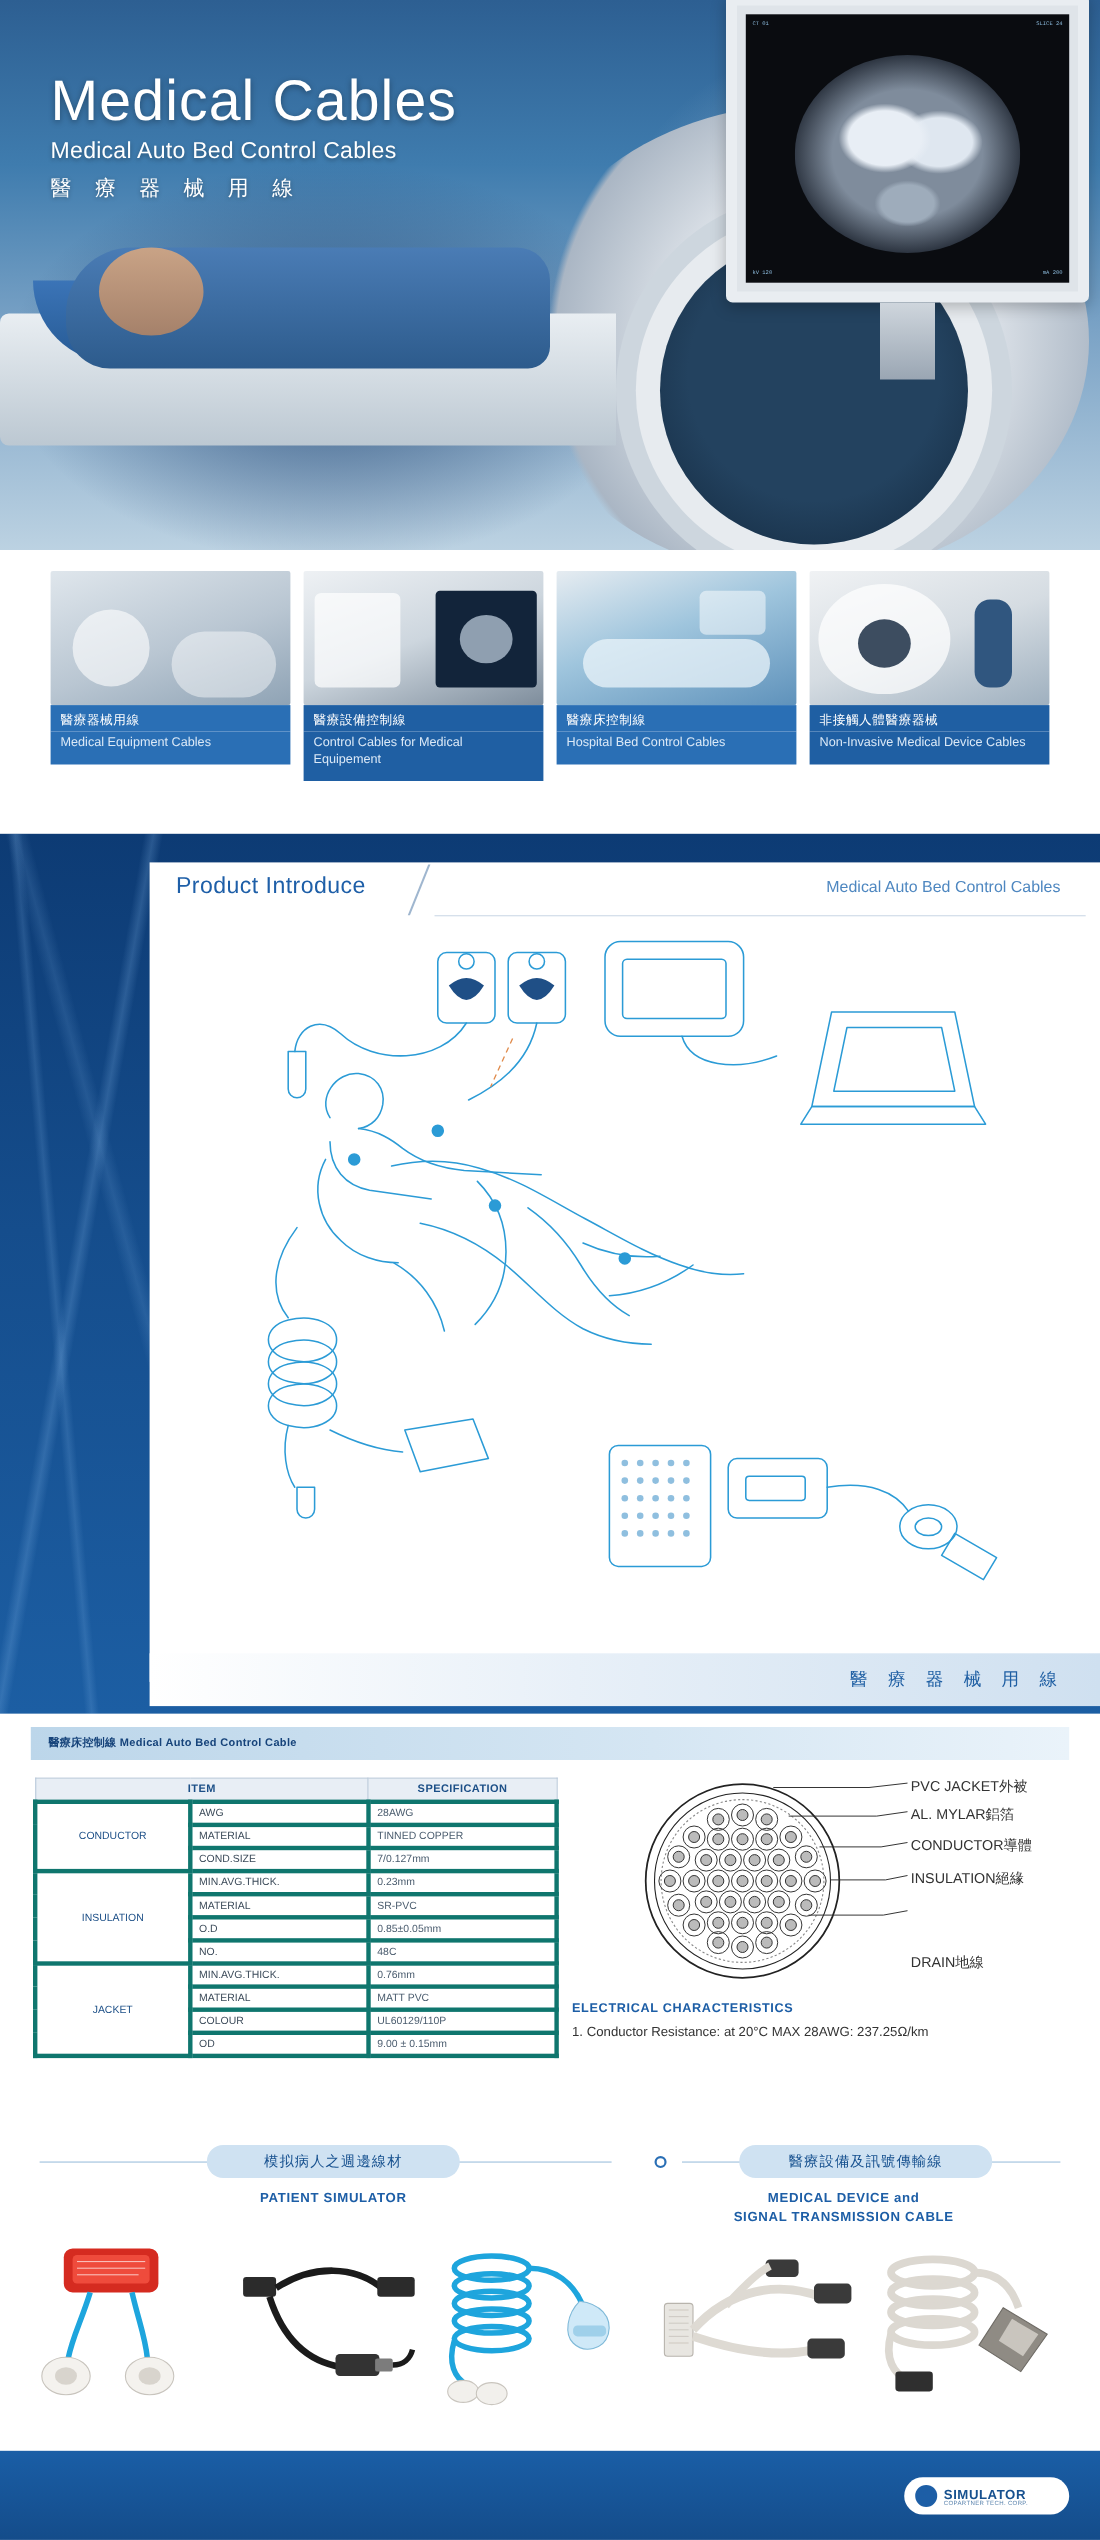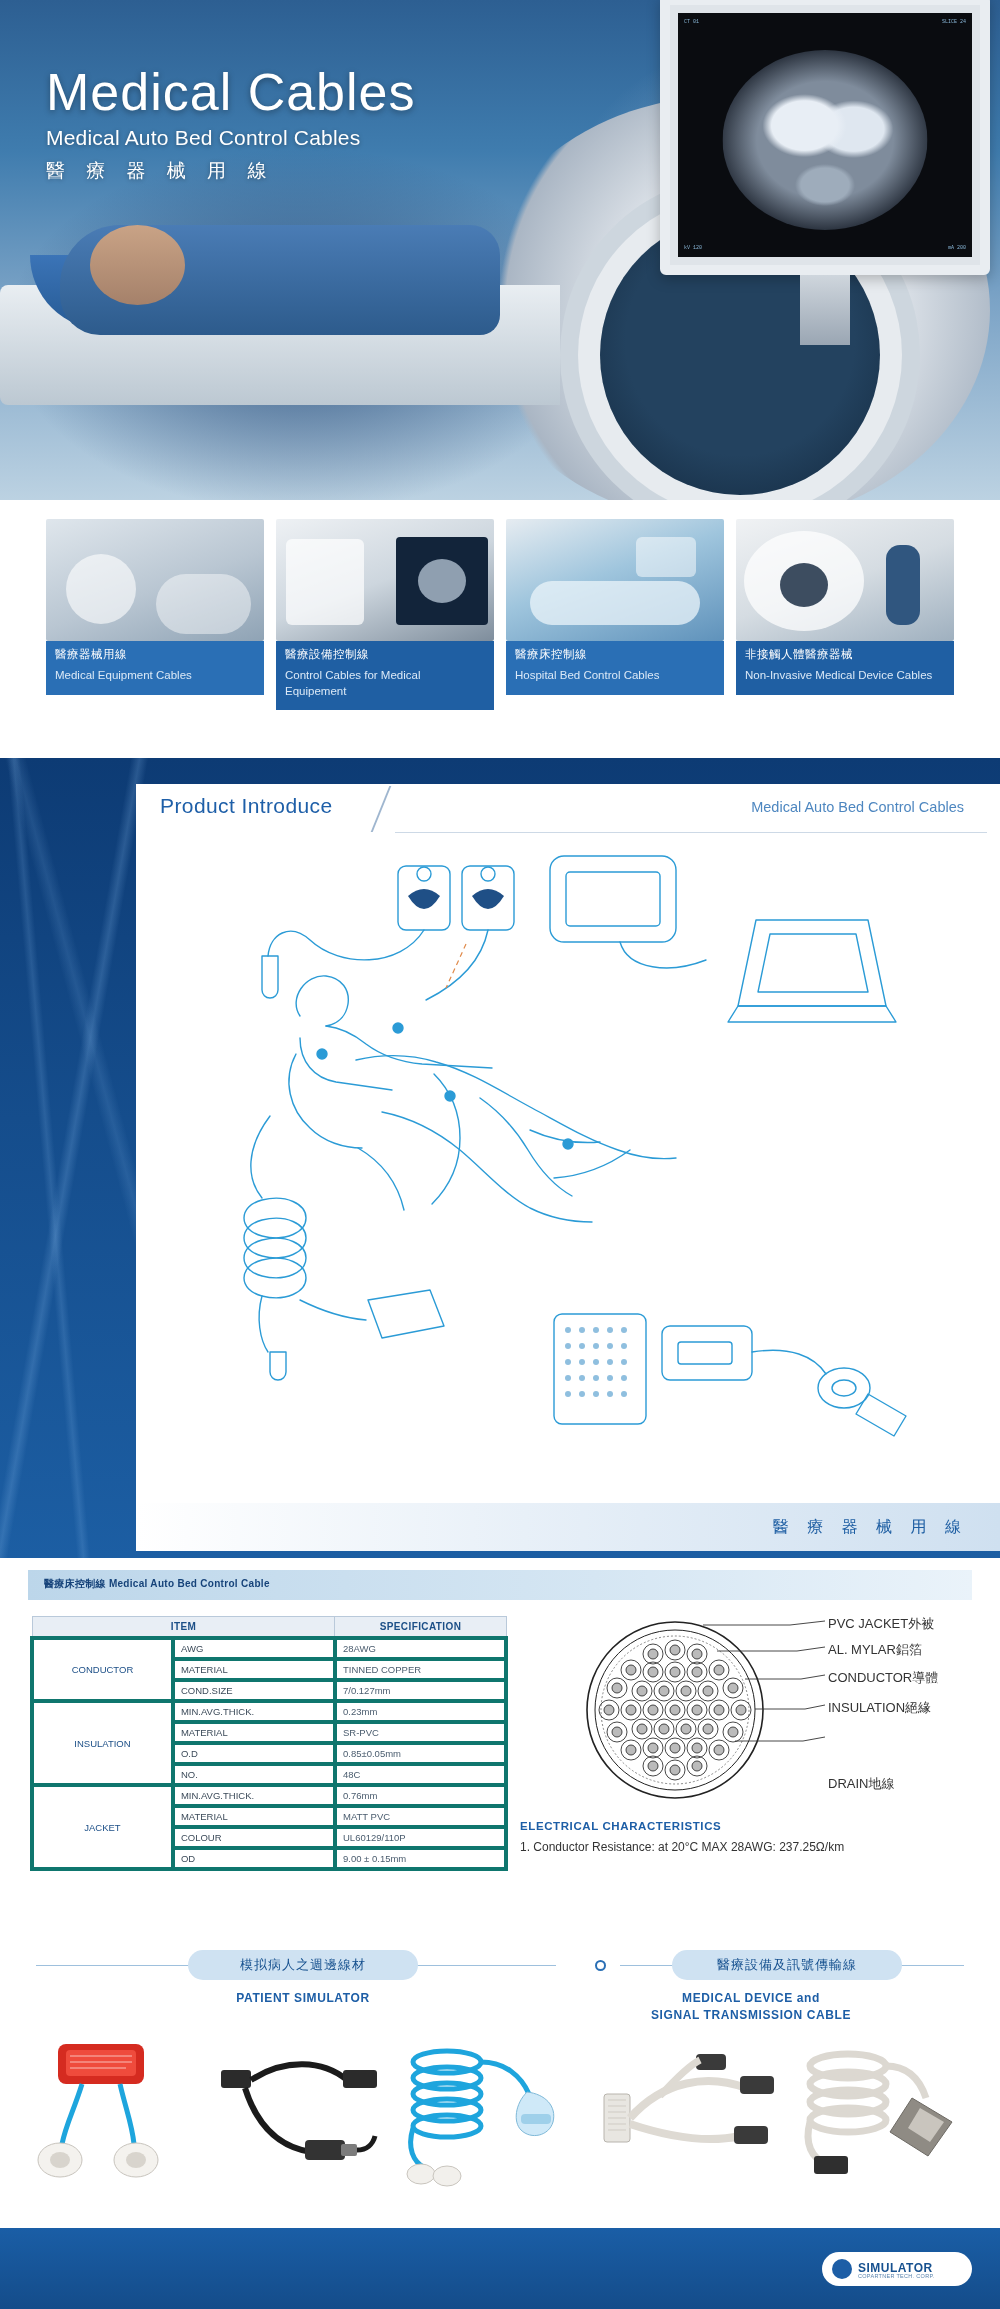--- a/index.html
+++ b/index.html
@@ -567,21 +567,21 @@
 
   <div class="gal">
     <div class="gal-rule" style="left:36px; width:520px;"></div>
     <div class="gal-rule" style="left:620px; width:344px;"></div>
     <div class="gal-dot"></div>
 
     <div class="pill" style="left:188px; width:230px;">模拟病人之週邊線材</div>
     <div class="pill" style="left:672px; width:230px;">醫療設備及訊號傳輸線</div>
 
     <div class="gal-cap" style="left:188px; top:62px; width:230px;">PATIENT SIMULATOR</div>
-    <div class="gal-cap" style="left:616px; top:62px; width:270px;">
+    <div class="gal-cap" style="left:632px; top:62px; width:270px;">
       <span>MEDICAL DEVICE and</span><br>
       <span>SIGNAL TRANSMISSION CABLE</span>
     </div>
 
     <div class="prod" style="left:22px; top:112px;">
       <svg width="190" height="150" viewBox="0 0 190 150">
         <rect x="36" y="4" width="86" height="40" rx="8" fill="#d52b20"></rect>
         <rect x="44" y="10" width="70" height="26" rx="4" fill="#ef4b3c"></rect>
         <g stroke="#fff" stroke-width="0.8" opacity=".8">
           <line x1="48" y1="16" x2="110" y2="16"></line>

